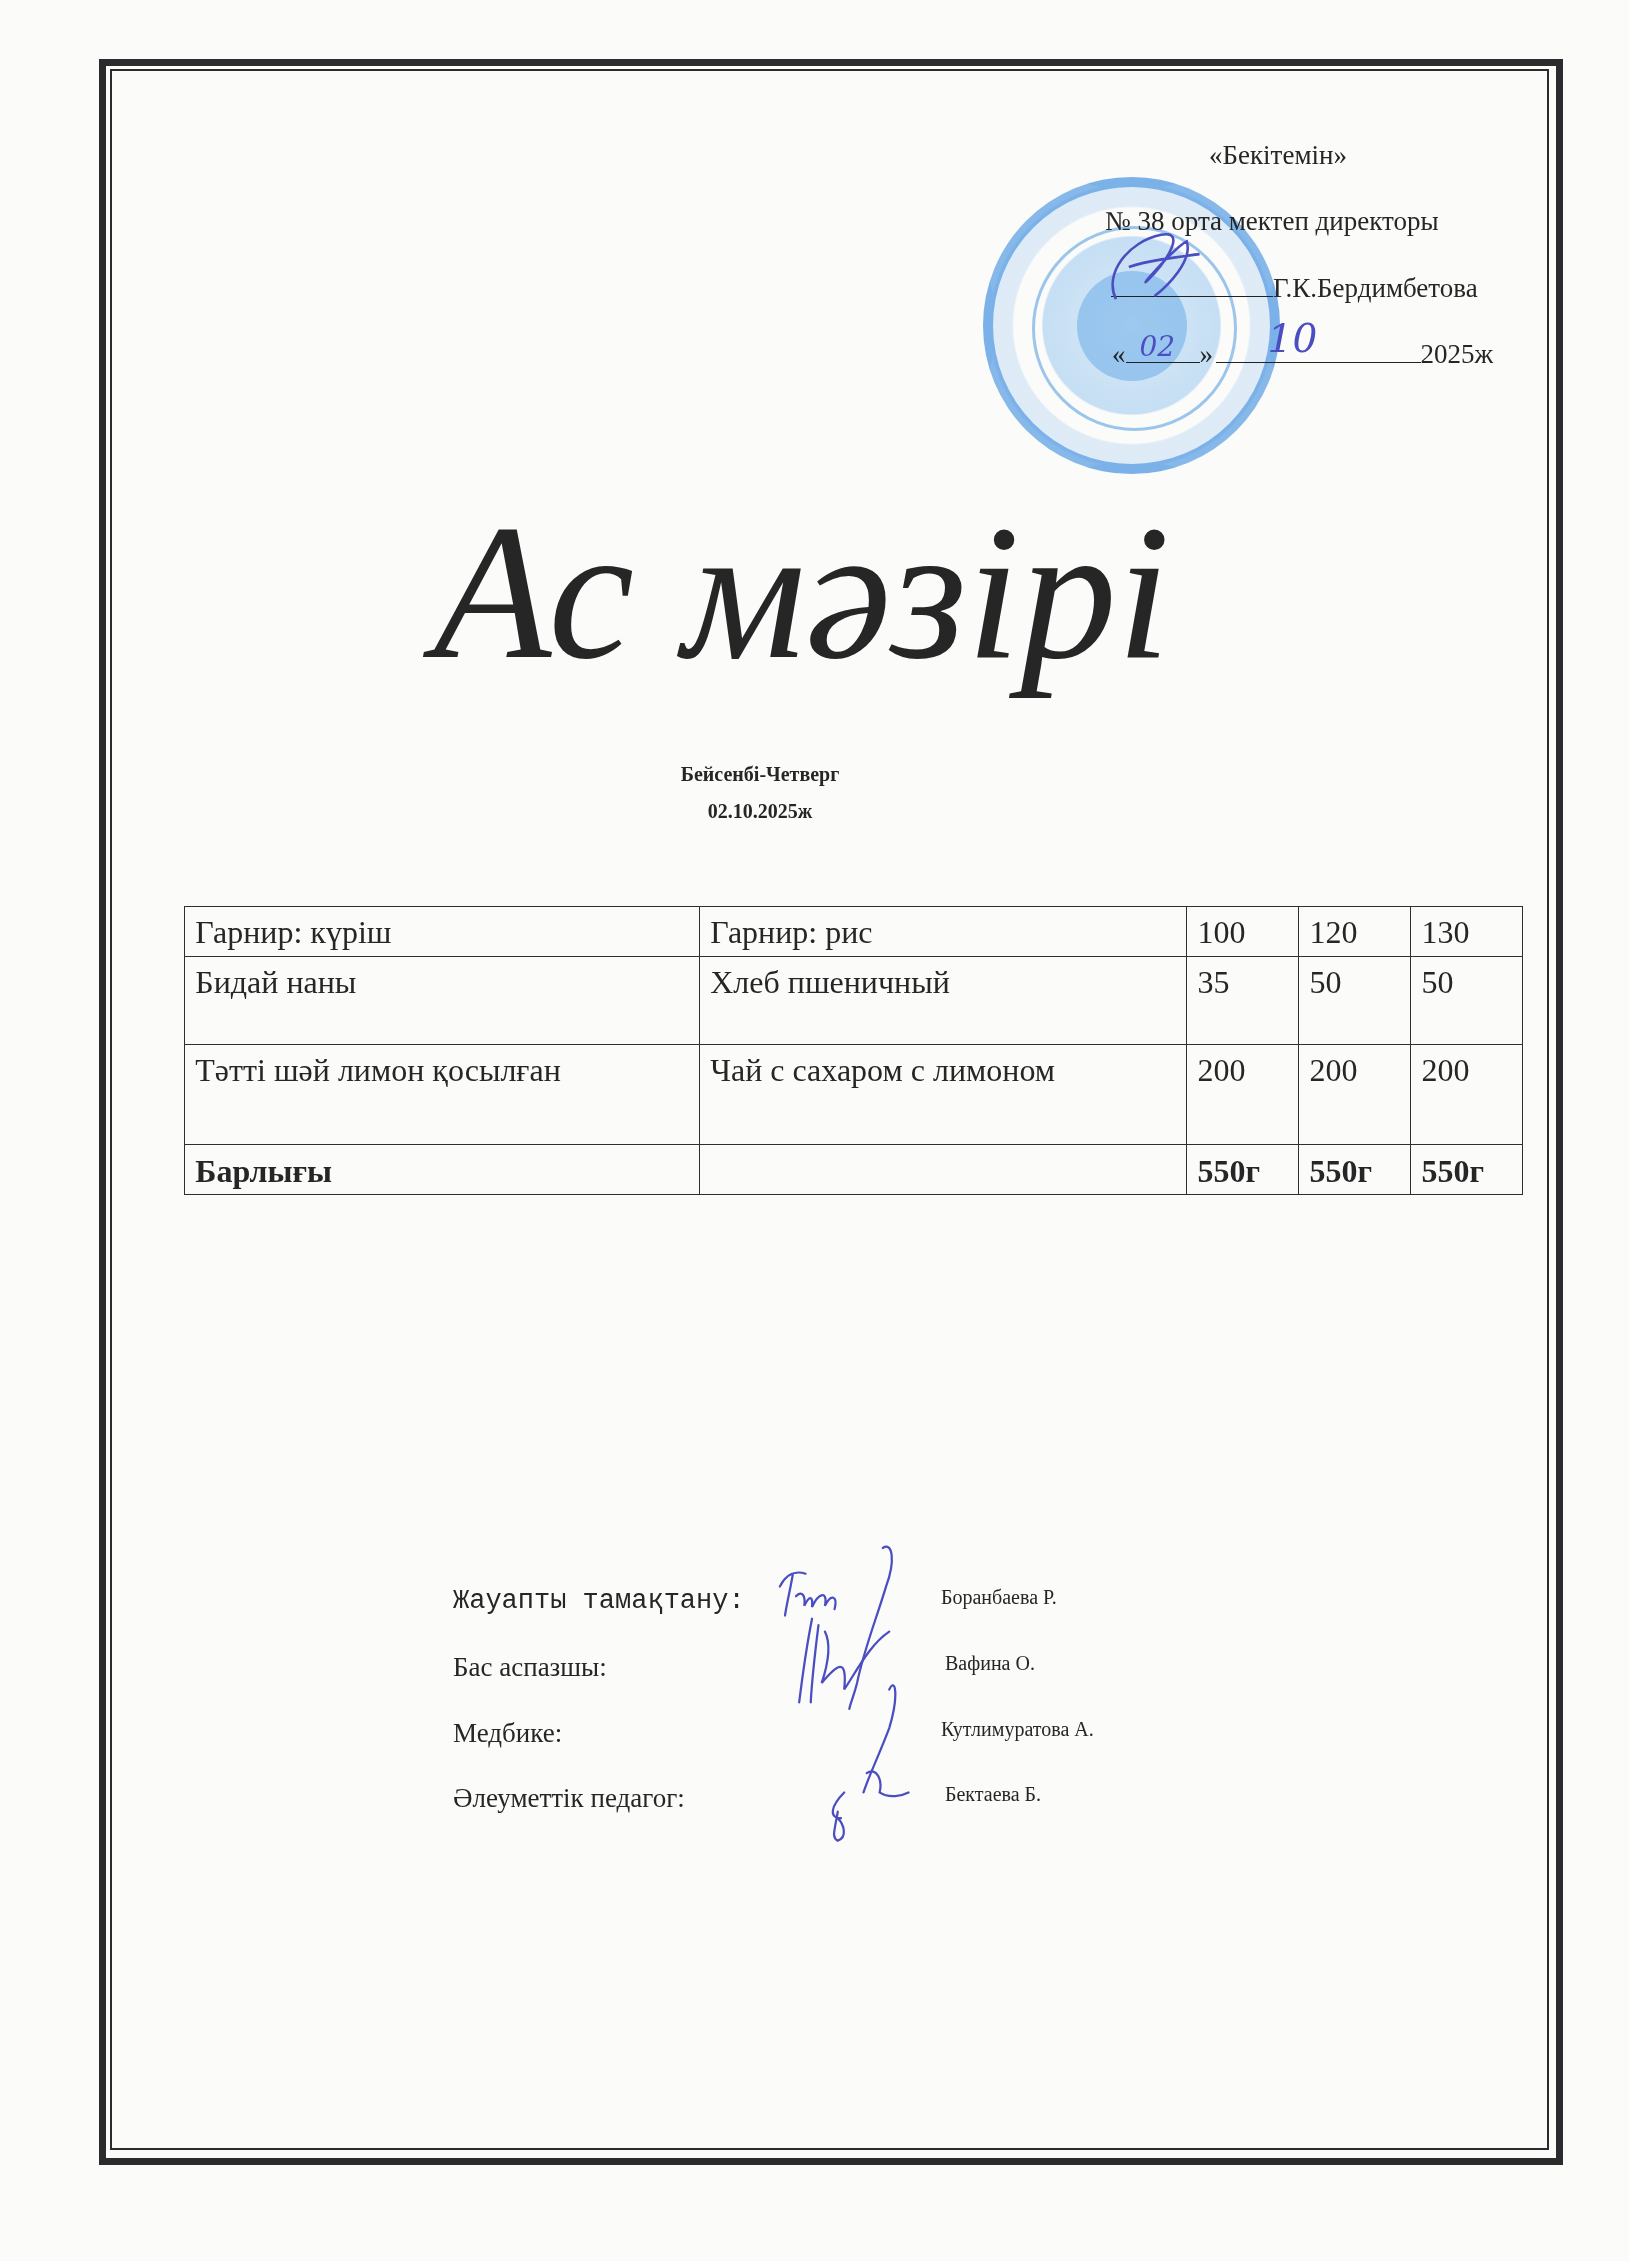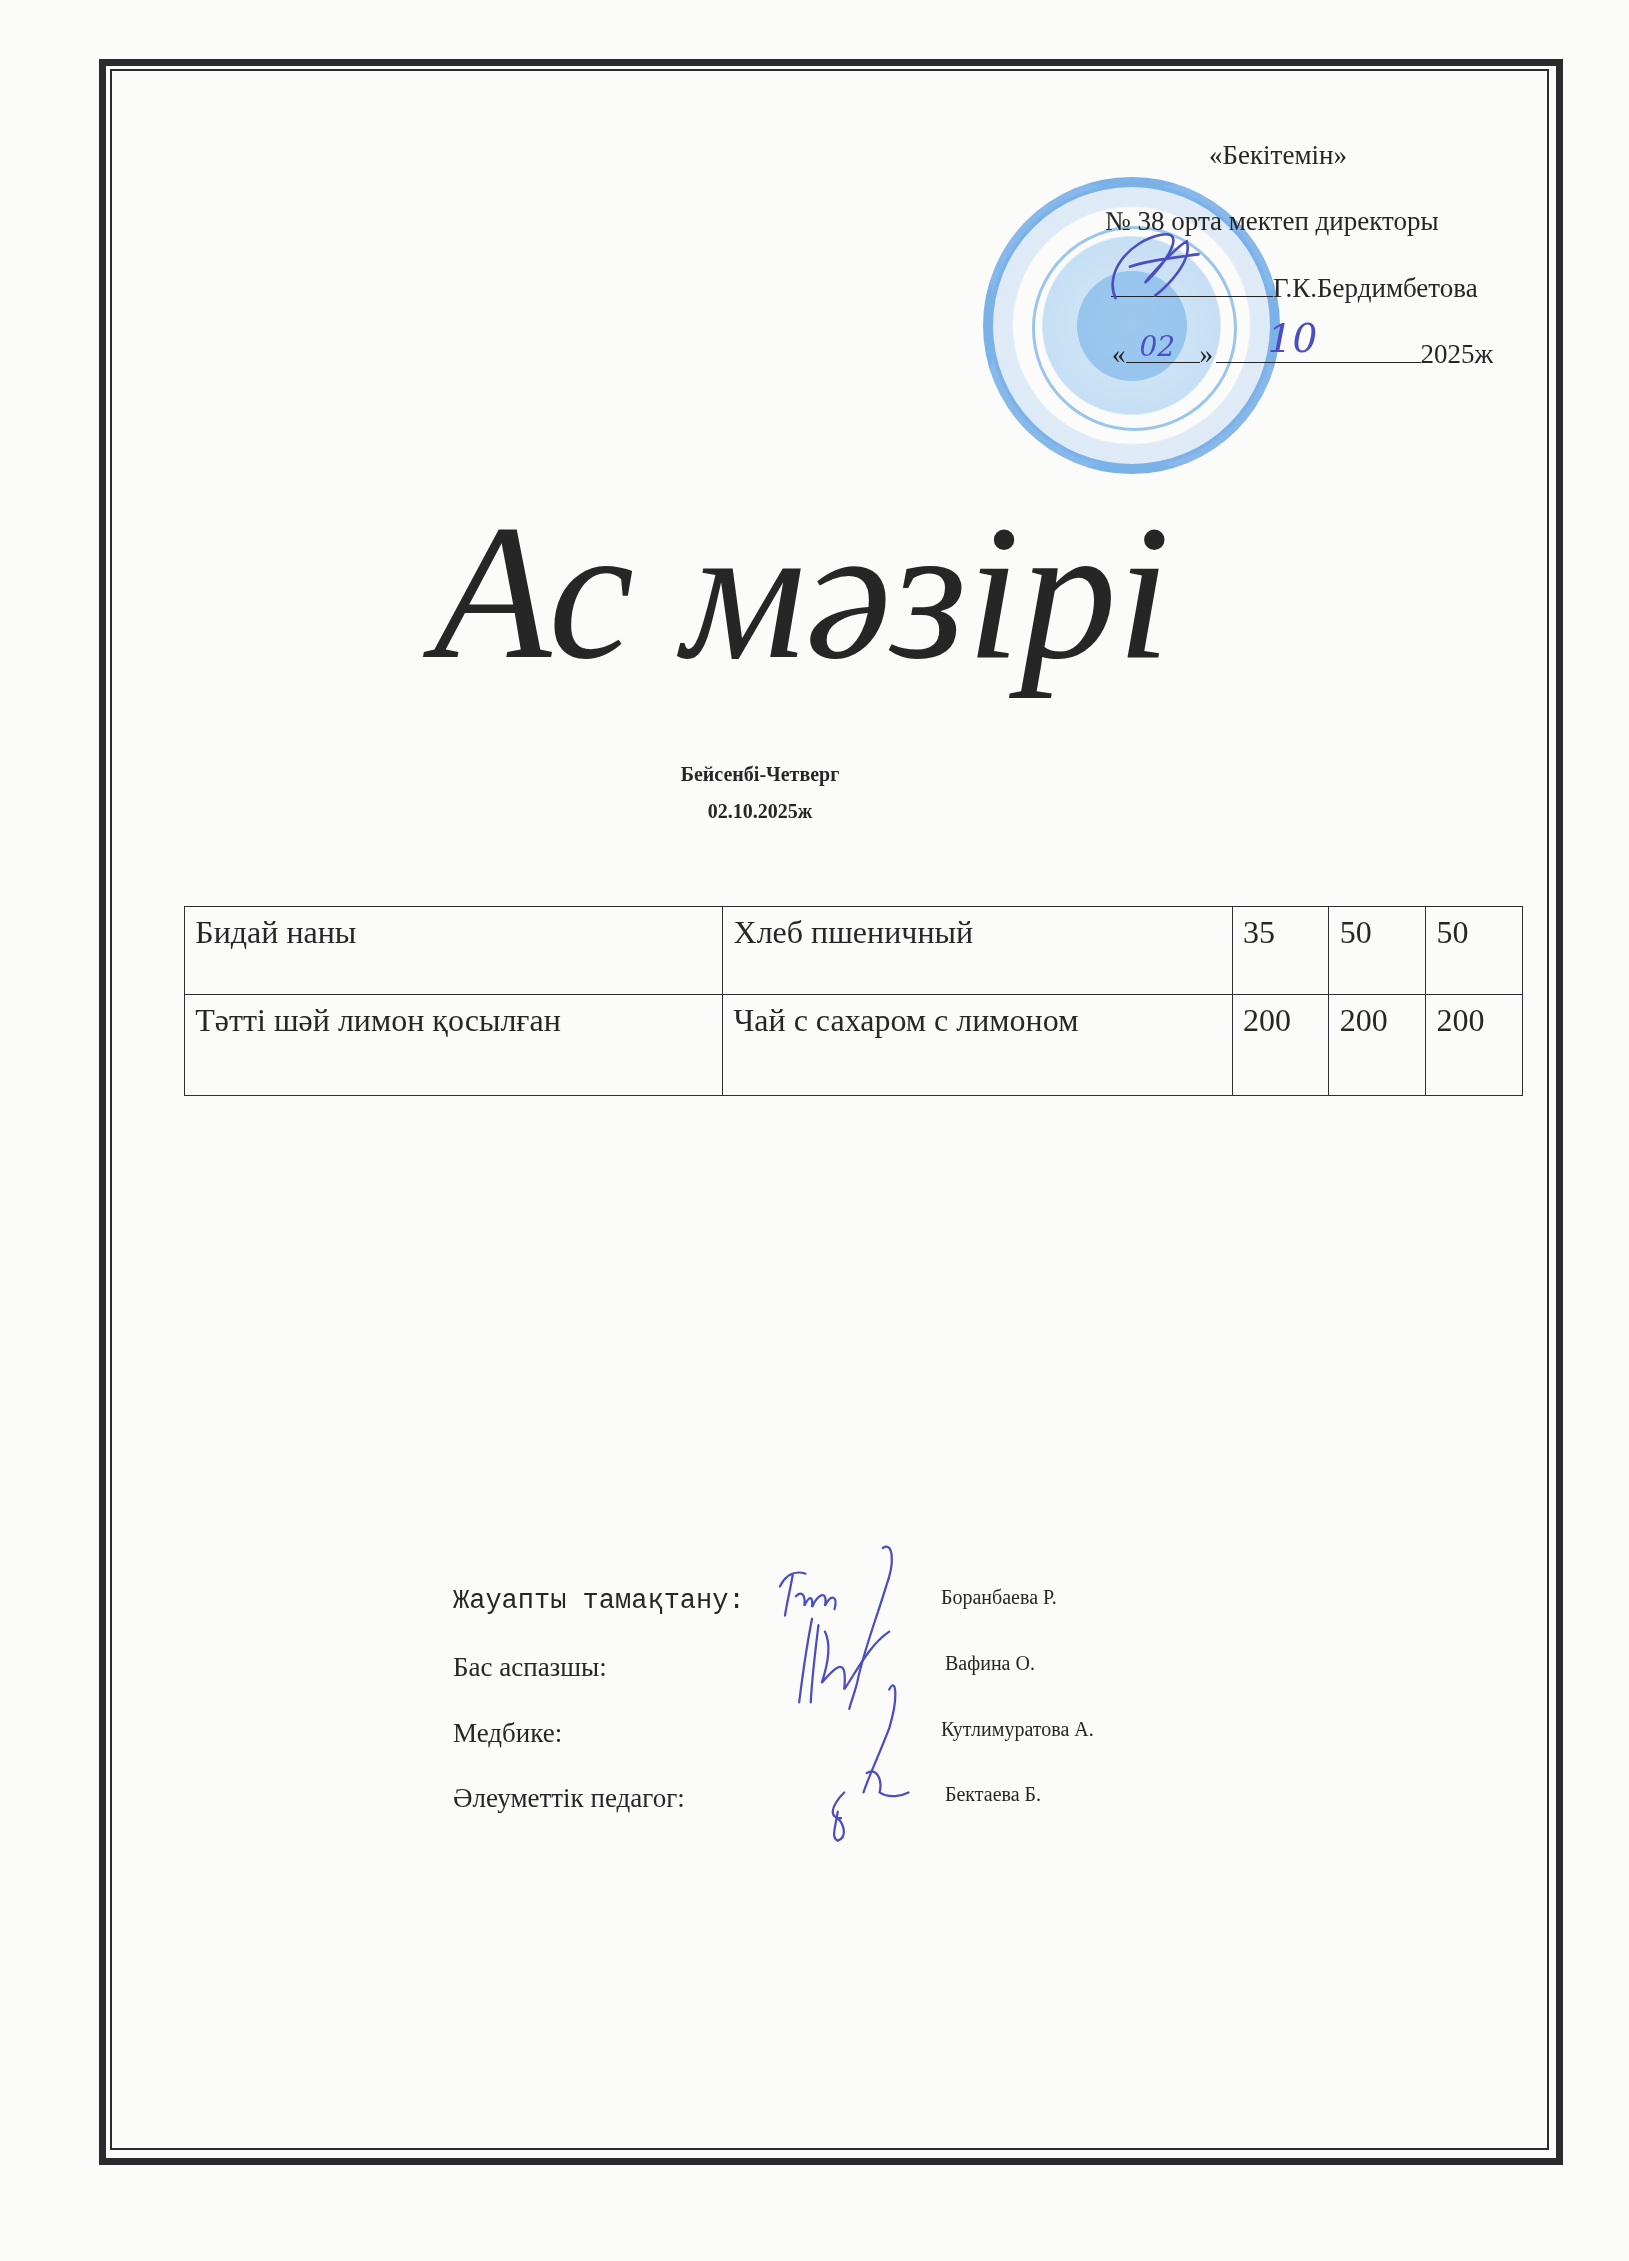--- a/index.html
+++ b/index.html
@@ -88,33 +88,47 @@
   <span>«</span><span class="ul" style="width:74px; height:22px; position:relative;"><span class="handwrite" style="position:absolute; left:14px; bottom:1.3px; font-size:28px;">02</span></span><span>»</span><span class="ul" style="width:205px; height:22px; position:relative; margin-left:2.6px;"><span class="handwrite" style="position:absolute; left:52px; bottom:3.9px; font-size:39px;">10</span></span><span>2025ж</span>
 </div>
 
 <div class="title">Ас мәзірі</div>
 
 <div class="subtitle" style="top:764px;">Бейсенбі-Четверг</div>
 <div class="subtitle" style="top:801px;">02.10.2025ж</div>
 
 <table class="menu">
   <tbody>
+  <tr class="r2">
+    <td>Гарнир: күріш</td>
+    <td>Гарнир: рис</td>
+    <td>100</td>
+    <td>120</td>
+    <td>130</td>
+  </tr>
   <tr class="r4">
     <td>Бидай наны</td>
     <td>Хлеб пшеничный</td>
     <td>35</td>
     <td>50</td>
     <td>50</td>
   </tr>
   <tr class="r5">
     <td>Тәтті шәй лимон қосылған</td>
     <td>Чай с сахаром с лимоном</td>
     <td>200</td>
     <td>200</td>
     <td>200</td>
+  </tr>
+  <tr class="r6 total">
+    <td>Барлығы</td>
+    <td></td>
+    <td>550г</td>
+    <td>550г</td>
+    <td>550г</td>
   </tr>
 </tbody>
   </table>
 
 <div class="abs sig-label" style="left:453px; top:1586px;font-family:Liberation Mono, monospace;">Жауапты тамақтану:</div>
 <div class="abs sig-name" style="left:941px; top:1586px;">Боранбаева Р.</div>
 <div class="abs sig-label" style="left:453px; top:1652px;">Бас аспазшы:</div>
 <div class="abs sig-name" style="left:945px; top:1652px;">Вафина О.</div>
 <div class="abs sig-label" style="left:453px; top:1718px;">Медбике:</div>
 <div class="abs sig-name" style="left:941px; top:1718px;">Кутлимуратова А.</div>

